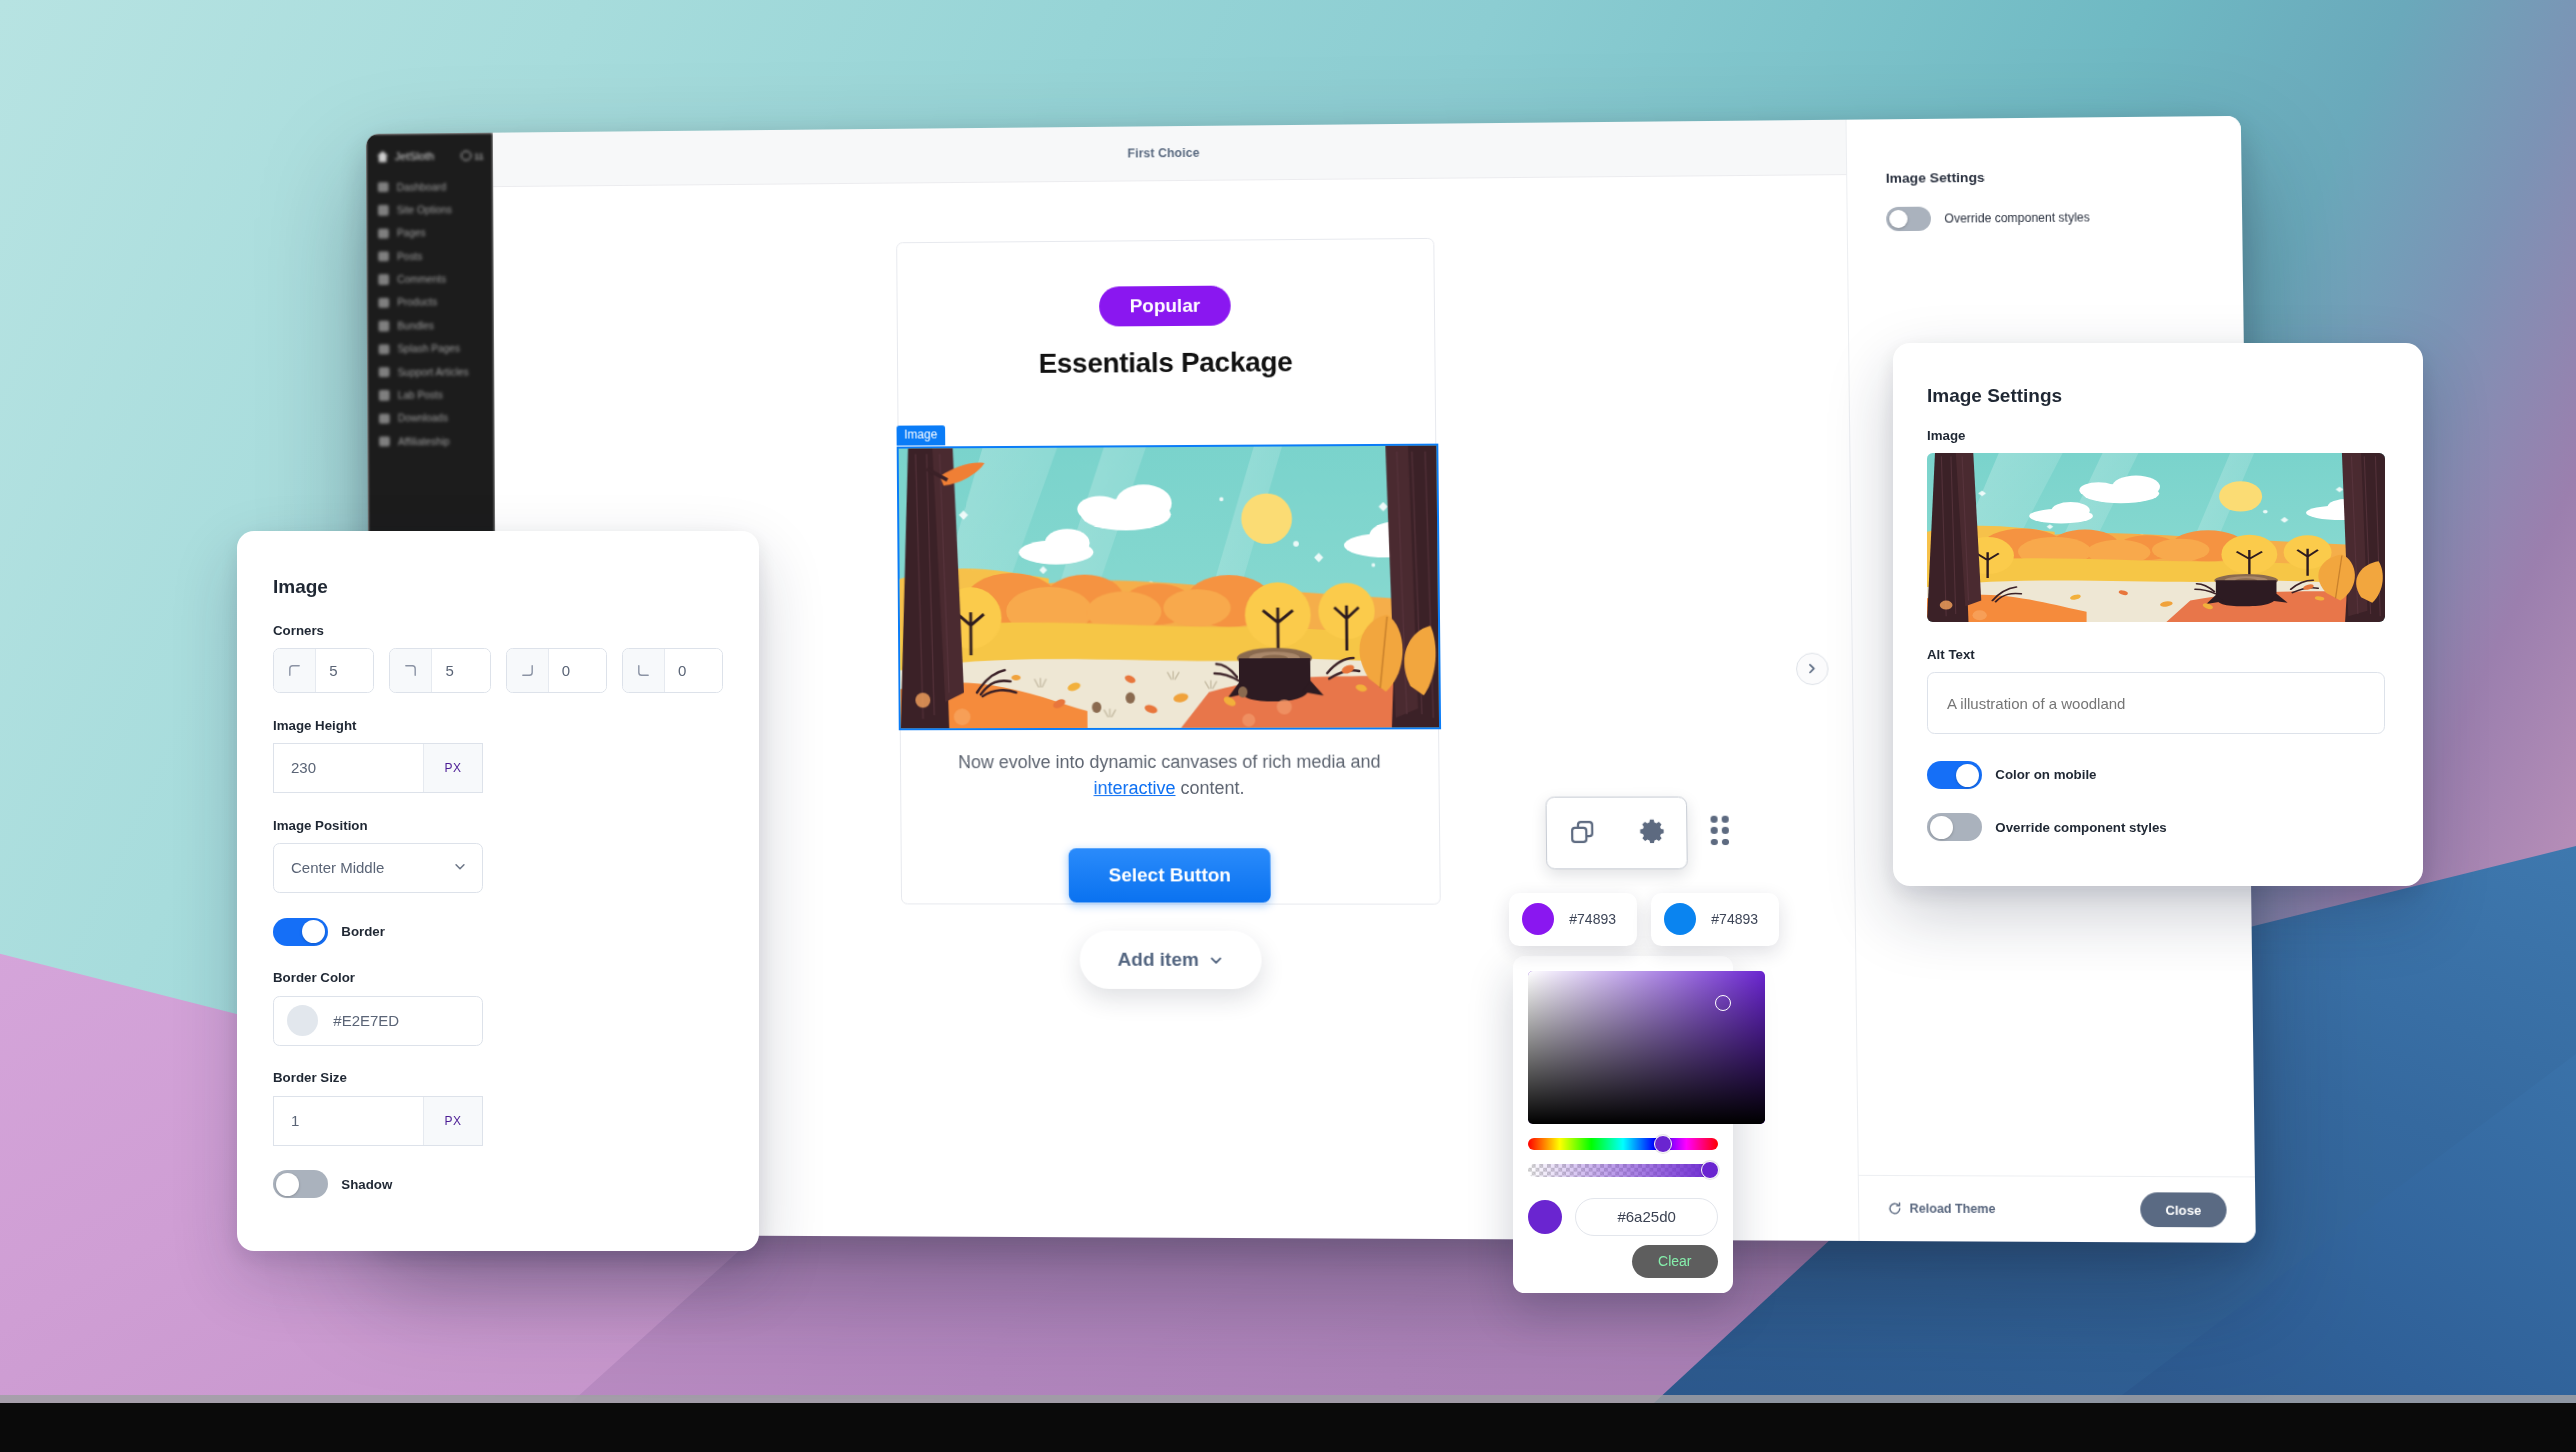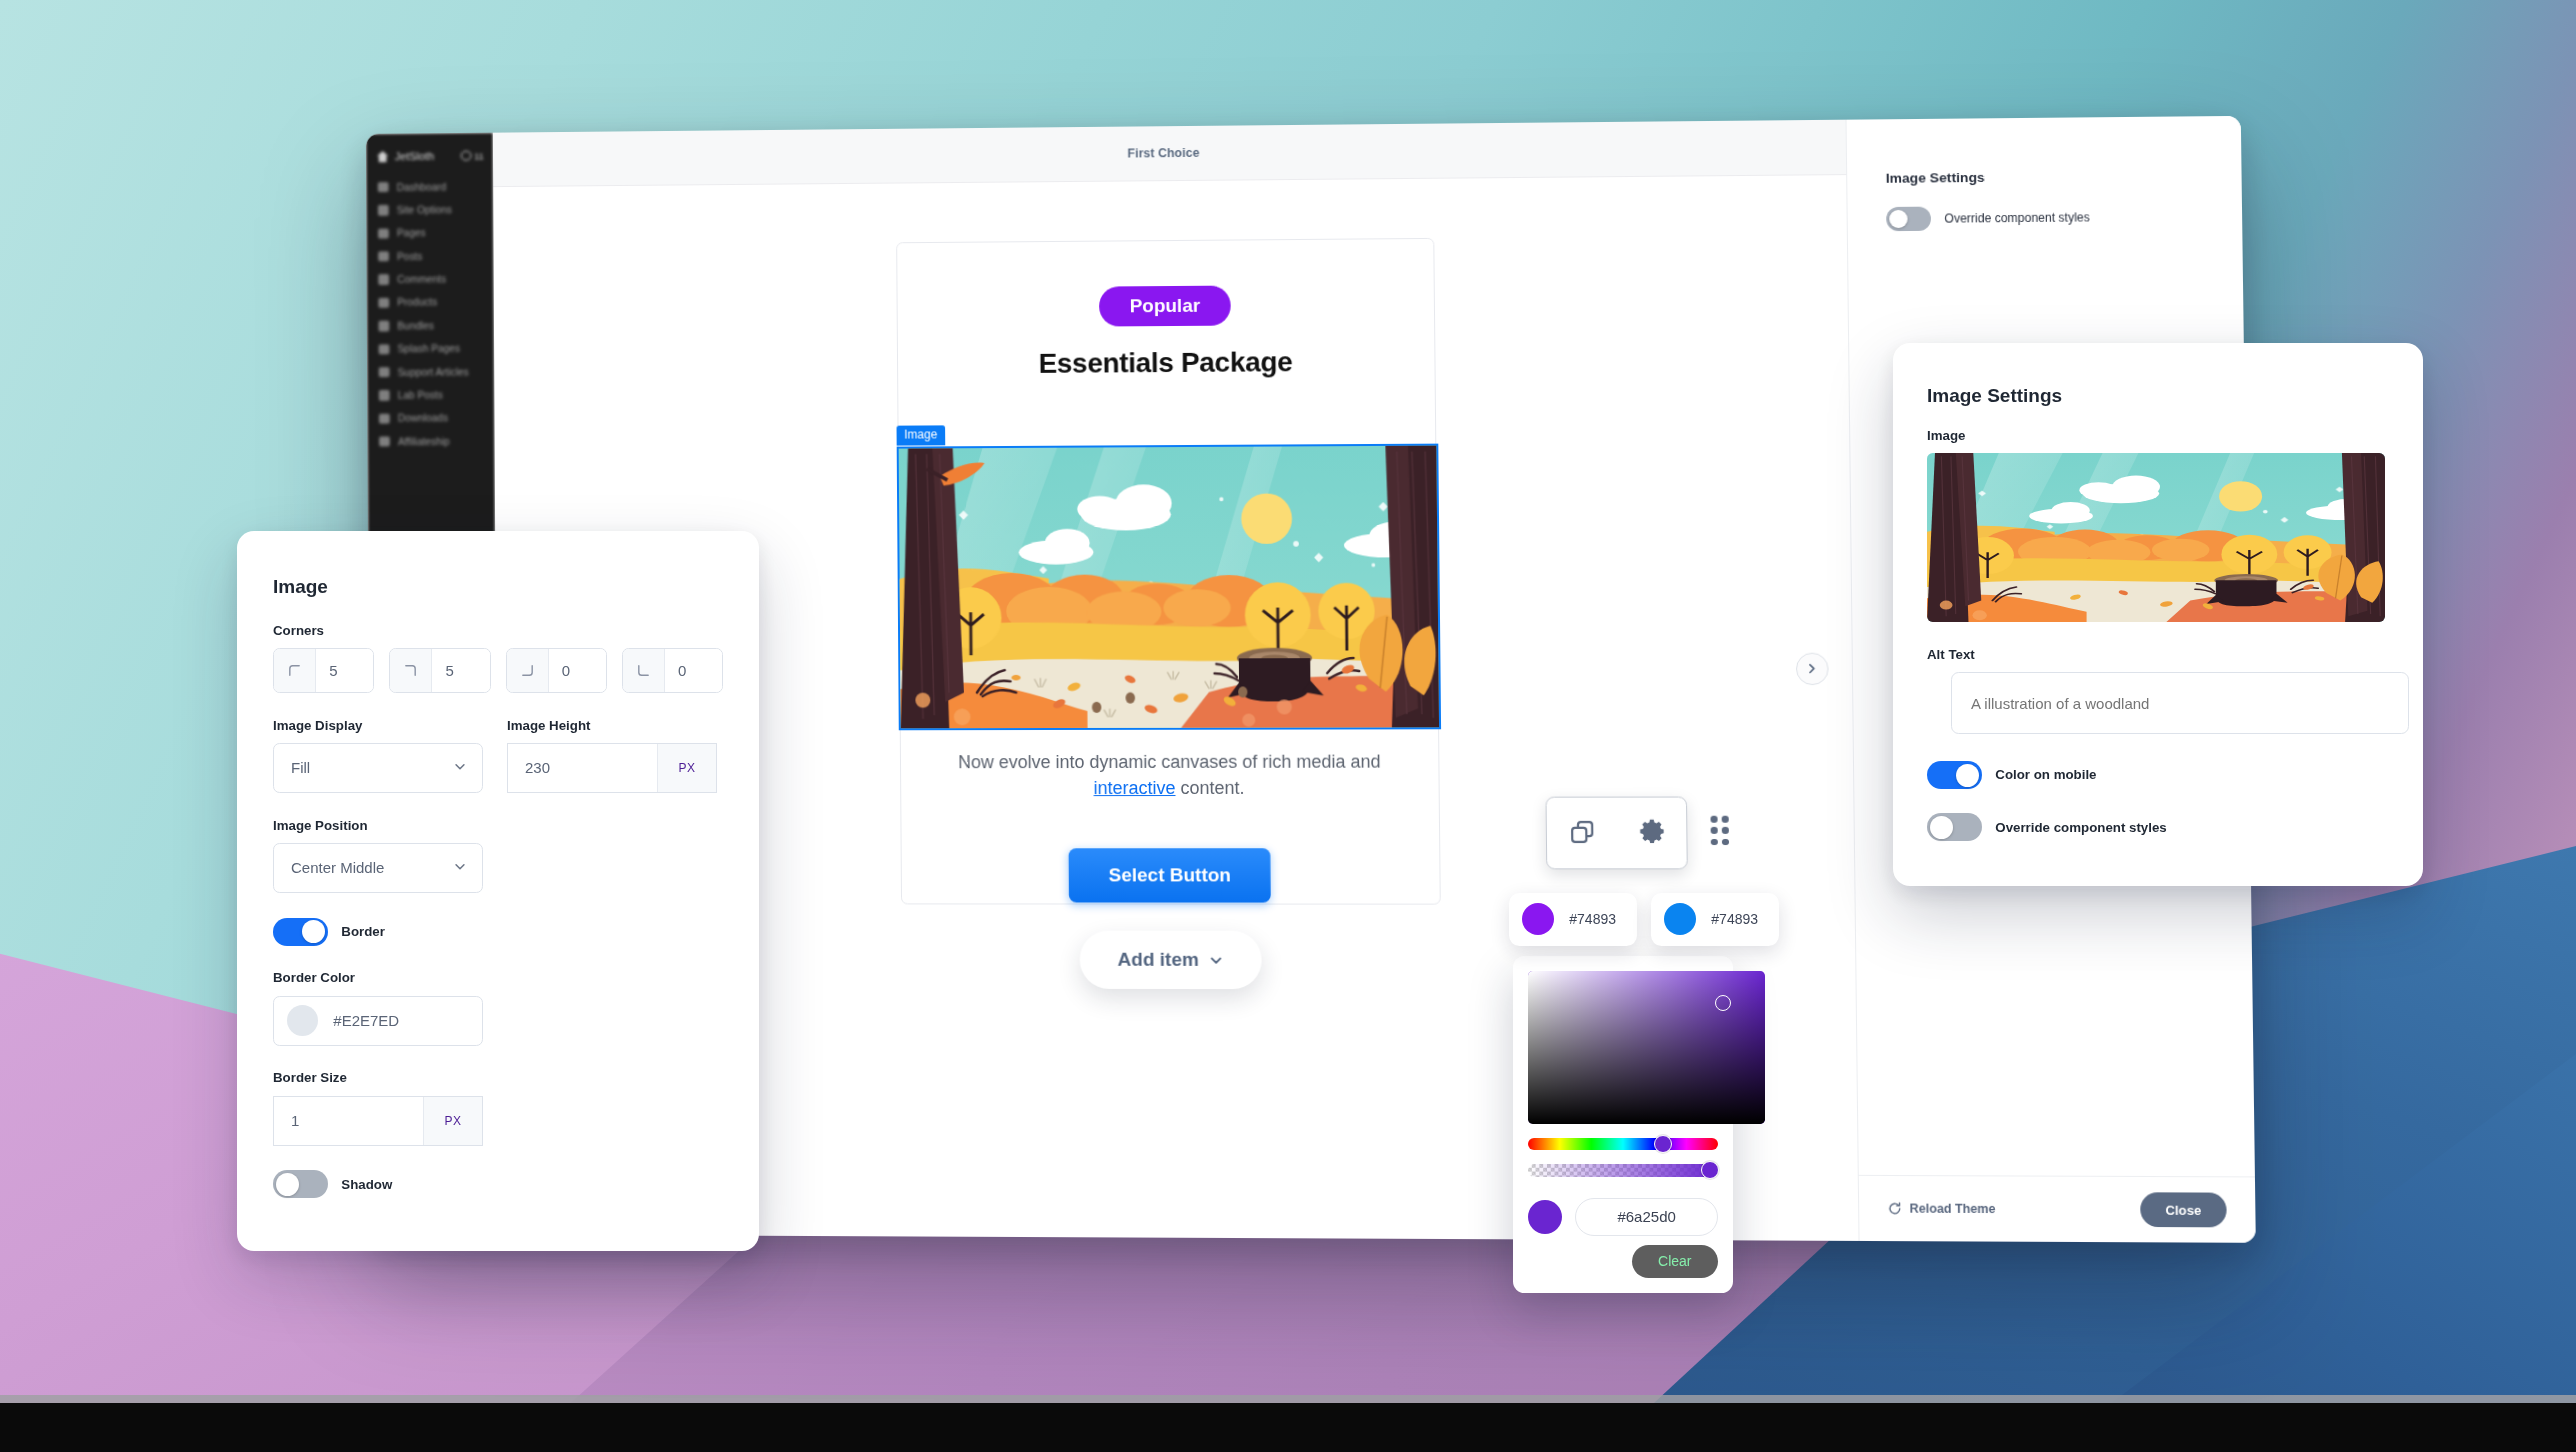--- a/index.html
+++ b/index.html
@@ -233,21 +233,21 @@
     background:#fff; border-radius:17px;
     box-shadow:0 28px 66px rgba(25,30,60,.22), 0 7.6px 21px rgba(25,30,60,.10);
     padding:42px 34px 45px;
     z-index:60;
   }
   #imgset-panel h2 { margin:0 0 21px; font-size:19px; font-weight:bold; color:#1f2733; }
   #imgset-thumb { width:458px; height:169px; border-radius:5.7px; overflow:hidden; position:relative; margin-bottom:24.6px; }
   #alt-input {
     width:458px; height:62px; border:0.9px solid #dde2ea; border-radius:7.6px;
     padding:0 19px; font-size:15px; color:#7b8494; background:#fff;
-    font-family:"Liberation Sans", sans-serif; outline:0; margin-bottom:26.5px;margin-left:24px;
+    font-family:"Liberation Sans", sans-serif; outline:0; margin-bottom:26.5px;
   }
   #imgset-panel .tgl-row { margin-bottom:24.6px; }
 
   
   #swatch-row { position:absolute; left:1509px; top:893px; display:flex; gap:14px; z-index:70; }
   .swatch-chip {
     display:flex; align-items:center; gap:15px; background:#fff;
     border-radius:10.4px; padding:10.4px 21px 10.4px 13.3px;
     box-shadow:0 6.6px 19px rgba(25,30,60,.14);
     font-size:14px; color:#3d4557;
@@ -633,31 +633,20 @@
       <div class="ic">
         <svg width="15" height="15" viewBox="0 0 16 16">
             <path d="M3 3v7a3 3 0 0 0 3 3h7" fill="none" stroke="#8b93a4" stroke-width="1.5" stroke-linecap="round"></path>
           </svg>
       </div>
       <input value="0" style="">
     </div>
   </div>
 
   <div class="two-col">
-    <div>
-      <div class="fld-label">Image Display</div>
-      <div class="sel">
-        <span>Fill</span>
-        <span class="chev">
-          <svg width="14" height="14" viewBox="0 0 16 16">
-              <path d="M3.5 6L8 10.5 12.5 6" fill="none" stroke="#6f7889" stroke-width="1.8" stroke-linecap="round" stroke-linejoin="round"></path>
-            </svg>
-        </span>
-      </div>
-    </div>
     <div>
       <div class="fld-label">Image Height</div>
       <div class="numunit">
         <input value="230" style="">
         <div class="unit">PX</div>
       </div>
     </div>
   </div>
 
   <div style="margin-bottom:24.6px;">

